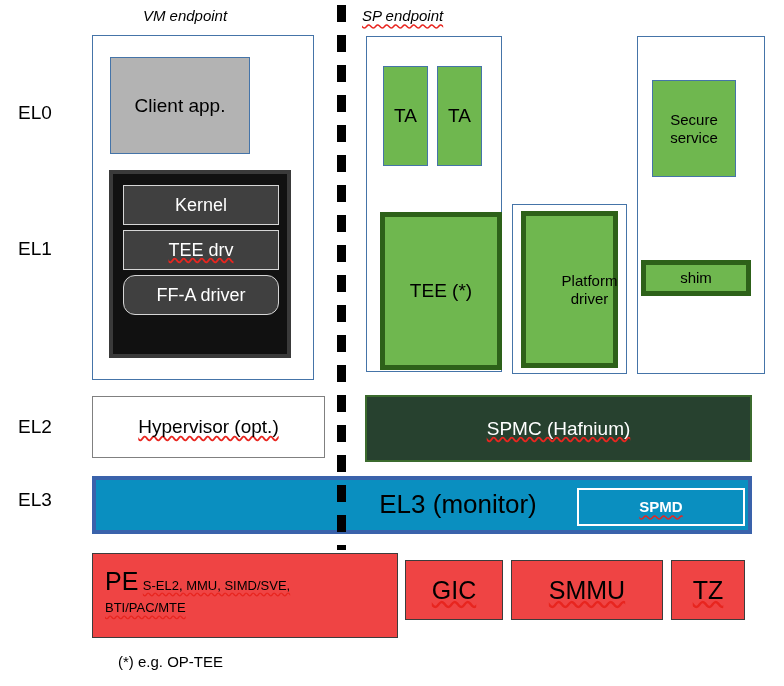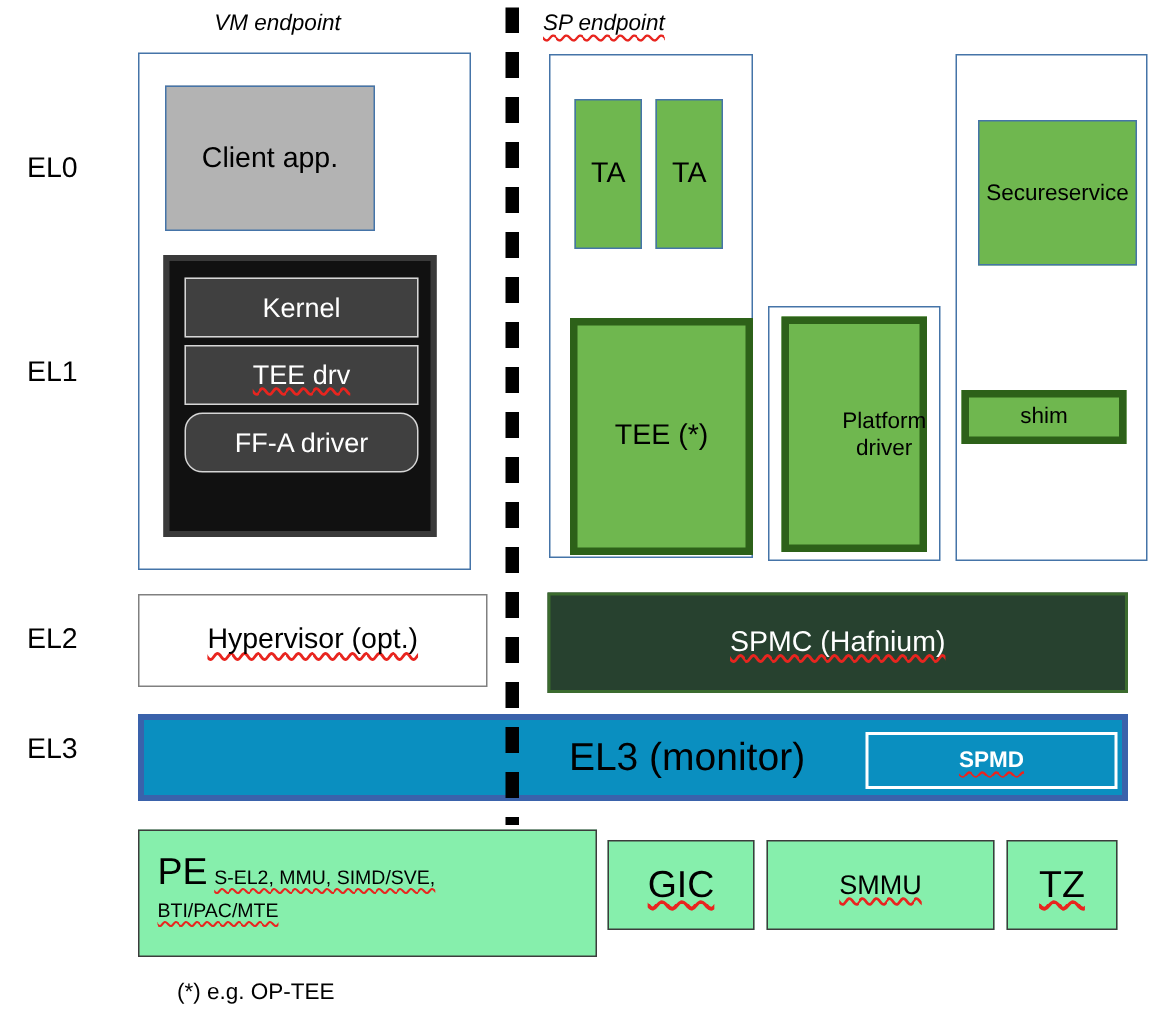--- a/index.html
+++ b/index.html
@@ -48,21 +48,21 @@
   .blue-box {
     border: 1px solid #4574a8;
     background: #ffffff;
   }
   .gray-box {
     border: 1px solid #808080;
     background: #ffffff;
   }
   .dark-box {
     border: 1px solid #3c3c3c;
-    background: #86efac;
+    background: #ef4444;
   }
 
   
   .green-thin {
     background: #6fb74f;
     border: 1px solid #4574a8;
   }
   .green-thick {
     background: #6fb74f;
     border: 5px solid #2d6119;
@@ -153,21 +153,21 @@
   <div class="abs green-thin ctr" style="left:437px; top:66px; width:45px; height:100px; font-size:19px;">TA</div>
   <div class="abs green-thick ctr" style="left:380px; top:212px; width:122px; height:158px; font-size:19px;">TEE (*)</div>
 
   <div class="abs blue-box" style="left:512px; top:204px; width:115px; height:170px;"></div>
   <div class="abs green-thick ctr" style="left:521px; top:211px; width:97px; height:157px; font-size:15px; flex-direction:column;padding-left:40px;">
     <span>Platform</span>
     <span>driver</span>
   </div>
 
   <div class="abs blue-box" style="left:637px; top:36px; width:128px; height:338px;"></div>
-  <div class="abs green-thin ctr" style="left:652px; top:80px; width:106px; height:97px; font-size:15px; flex-direction:row;">
+  <div class="abs green-thin ctr" style="left:652px; top:80px; width:84px; height:97px; font-size:15px; flex-direction:column;">
     <span>Secure</span>
     <span>service</span>
   </div>
   <div class="abs green-thick ctr" style="left:641px; top:260px; width:110px; height:36px; font-size:15px;">shim</div>
 
   <div class="abs gray-box ctr" style="left:92px; top:396px; width:233px; height:62px; font-size:19px;">
     <span class="sp">Hypervisor (opt.)</span>
   </div>
 
   <div class="abs spmc-box ctr" style="left:365px; top:395px; width:387px; height:67px; font-size:19px;">
@@ -186,21 +186,21 @@
       <span class="pe-big">PE</span>
       <span class="pe-small"><span class="sp">S-EL2, MMU, SIMD/SVE,</span></span>
       <br>
       <span class="pe-small sp">BTI/PAC/MTE</span>
     </div>
   </div>
 
   <div class="abs dark-box ctr" style="left:405px; top:560px; width:98px; height:60px; font-size:25px;">
     <span class="sp">GIC</span>
   </div>
-  <div class="abs dark-box ctr" style="left:511px; top:560px; width:152px; height:60px; font-size:18px;">
+  <div class="abs dark-box ctr" style="left:511px; top:560px; width:152px; height:60px; font-size:25px;">
     <span class="sp">SMMU</span>
   </div>
   <div class="abs dark-box ctr" style="left:671px; top:560px; width:74px; height:60px; font-size:25px;">
     <span class="sp">TZ</span>
   </div>
 
   <div class="abs footnote" style="left:118px; top:653px; width:300px; height:22px;">(*) e.g. OP-TEE</div>
 
   <div class="abs divider" style="left:337px; top:5px; height:545px;"></div>
 

